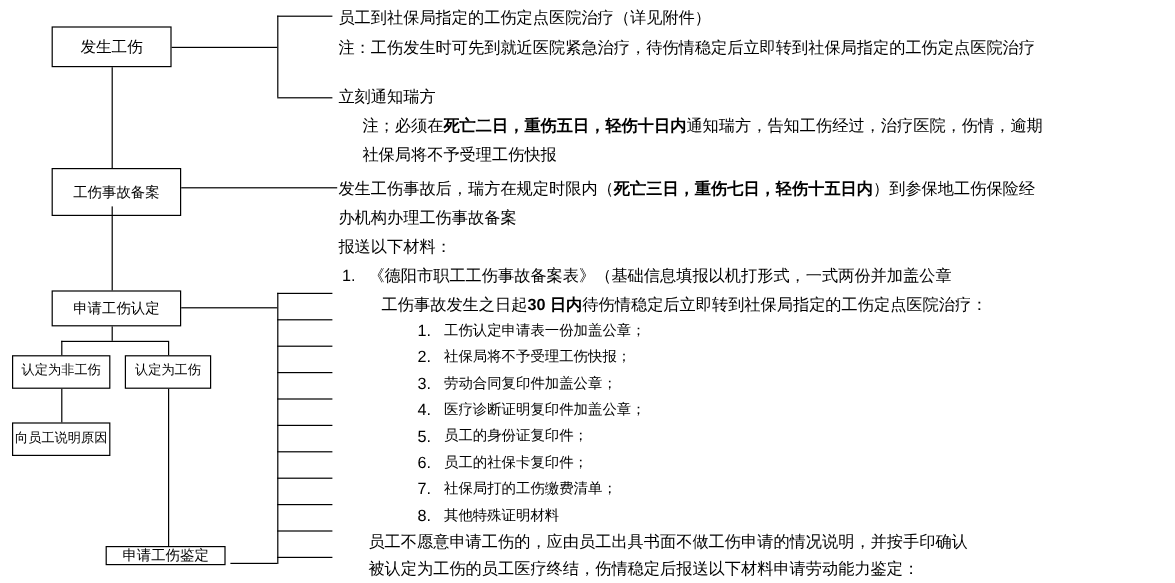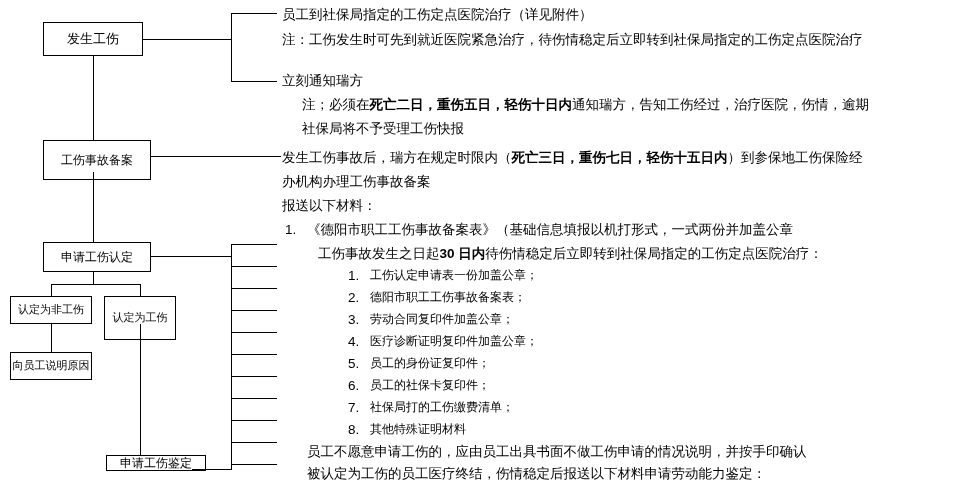--- a/index.html
+++ b/index.html
@@ -74,29 +74,29 @@
   </div>
 
   <div class="node n-mid" style="left:43px; top:242px; width:108px; height:30px;">
     <span>申请工伤认定</span>
   </div>
 
   <div class="node n-small" style="left:10px; top:296px; width:82px; height:28px;">
     <span>认定为非工伤</span>
   </div>
 
-  <div class="node n-small" style="left:104px; top:296px; width:72px; height:44px;">
+  <div class="node n-small" style="left:104px; top:296px; width:72px; height:28px;">
     <span>认定为工伤</span>
   </div>
 
   <div class="node n-small" style="left:10px; top:352px; width:82px; height:28px;">
     <span>向员工说明原因</span>
   </div>
 
-  <div class="node n-mid" style="left:106px; top:455px; width:100px; height:16px;">
+  <div class="node n-mid" style="left:88px; top:455px; width:100px; height:16px;">
     <span>申请工伤鉴定</span>
   </div>
 
   <div class="line vline" style="left:93px; top:56px; height:84px;"></div>
   <div class="line vline" style="left:93px; top:172px; height:70px;"></div>
 
   <div class="line vline" style="left:93px; top:272px; height:12px;"></div>
   <div class="line hline" style="left:51px; top:284px; width:89px;"></div>
   <div class="line vline" style="left:51px; top:284px; height:12px;"></div>
   <div class="line vline" style="left:140px; top:284px; height:12px;"></div>
@@ -145,21 +145,21 @@
   <div class="txt" style="left:307px; top:220px;">《德阳市职工工伤事故备案表》（基础信息填报以机打形式，一式两份并加盖公章</div>
 
   <div class="txt" style="left:318px; top:244px;">
     <span>工伤事故发生之日起</span><span class="b">30 日内</span><span>待伤情稳定后立即转到社保局指定的工伤定点医院治疗：</span>
   </div>
 
   <div class="num" style="left:348px; top:266px;">1.</div>
   <div class="list-item" style="left:370px; top:266px;">工伤认定申请表一份加盖公章；</div>
 
   <div class="num" style="left:348px; top:288px;">2.</div>
-  <div class="list-item" style="left:370px; top:288px;">德阳市职工工伤事故备案表；</div>
+  <div class="list-item" style="left:370px; top:288px;">社保局将不予受理工伤快报；</div>
 
   <div class="num" style="left:348px; top:310px;">3.</div>
   <div class="list-item" style="left:370px; top:310px;">劳动合同复印件加盖公章；</div>
 
   <div class="num" style="left:348px; top:332px;">4.</div>
   <div class="list-item" style="left:370px; top:332px;">医疗诊断证明复印件加盖公章；</div>
 
   <div class="num" style="left:348px; top:354px;">5.</div>
   <div class="list-item" style="left:370px; top:354px;">员工的身份证复印件；</div>
 

